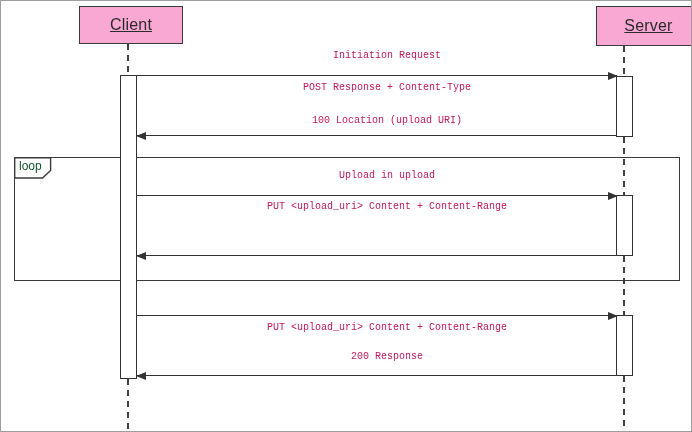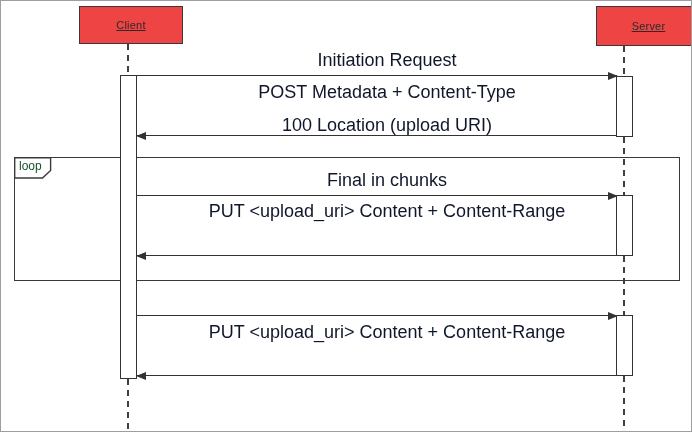--- a/index.html
+++ b/index.html
@@ -10,23 +10,23 @@
     background: #ffffff;
     border: 1px solid #9e9e9e;
     font-family: "Liberation Sans", "DejaVu Sans", sans-serif;
     color: #2b2b2b;
     overflow: hidden;
   }
   
   .actor-box {
     position: absolute;
     border: 1.5px solid #3a3a3a;
-    background: #ef4444;
+    background: #f9a8d4;
     display: flex; align-items: center; justify-content: center;
-    font-size: 11px;
+    font-size: 16px;
   }
   .actor-box .actor-label { text-decoration: underline; letter-spacing: .2px; }
   .client-box { left: 78px; top: 5px; width: 104px; height: 38px; }
   .server-box { left: 595px; top: 5px; width: 105px; height: 40px; }
   
   .lifeline {
     position: absolute; width: 2px;
     background: repeating-linear-gradient(to bottom, #3f3f3f 0 6px, transparent 6px 11px);
   }
   .client-ll-top { left: 126px; top: 43px; height: 31px; }
@@ -64,21 +64,21 @@
   .to-client .head { left: -1px; border-right: 10px solid #333333; }
   .arrow-1 { top: 74px; }
   .arrow-2 { top: 134px; }
   .arrow-3 { top: 194px; }
   .arrow-4 { top: 254px; }
   .arrow-5 { top: 314px; }
   .arrow-6 { top: 374px; }
   
   .msg {
     position: absolute; left: 146px; width: 480px;
-    text-align: center; font-size: 18px; color: #0f172a; white-space: nowrap;
+    text-align: center; font-size: 10px; color: #be185d; white-space: nowrap; font-family: Liberation Mono, monospace;
   }
   .msg-1 { top: 49px; }
   .msg-2 { top: 81px; }
   .msg-3 { top: 114px; }
   .msg-4 { top: 169px; }
   .msg-5 { top: 200px; }
   .msg-6 { top: 234px; }
   .msg-7 { top: 292px; }
   .msg-8 { top: 321px; }
   .msg-9 { top: 350px; }
@@ -132,19 +132,20 @@
   <div class="activation server-activation-3"></div>
 
   <div class="actor-box client-box">
     <span class="actor-label">Client</span>
   </div>
   <div class="actor-box server-box">
     <span class="actor-label">Server</span>
   </div>
 
   <div class="msg msg-1">Initiation Request</div>
-  <div class="msg msg-2">POST Metadata + Content-Type</div>
+  <div class="msg msg-2">POST Response + Content-Type</div>
   <div class="msg msg-3">100 Location (upload URI)</div>
-  <div class="msg msg-4">Final in chunks</div>
+  <div class="msg msg-4">Upload in upload</div>
   <div class="msg msg-5">PUT &lt;upload_uri&gt; Content + Content-Range</div>
   <div class="msg msg-8">PUT &lt;upload_uri&gt; Content + Content-Range</div>
+  <div class="msg msg-9">200 Response</div>
 
 </div>
 
 </body></html>

